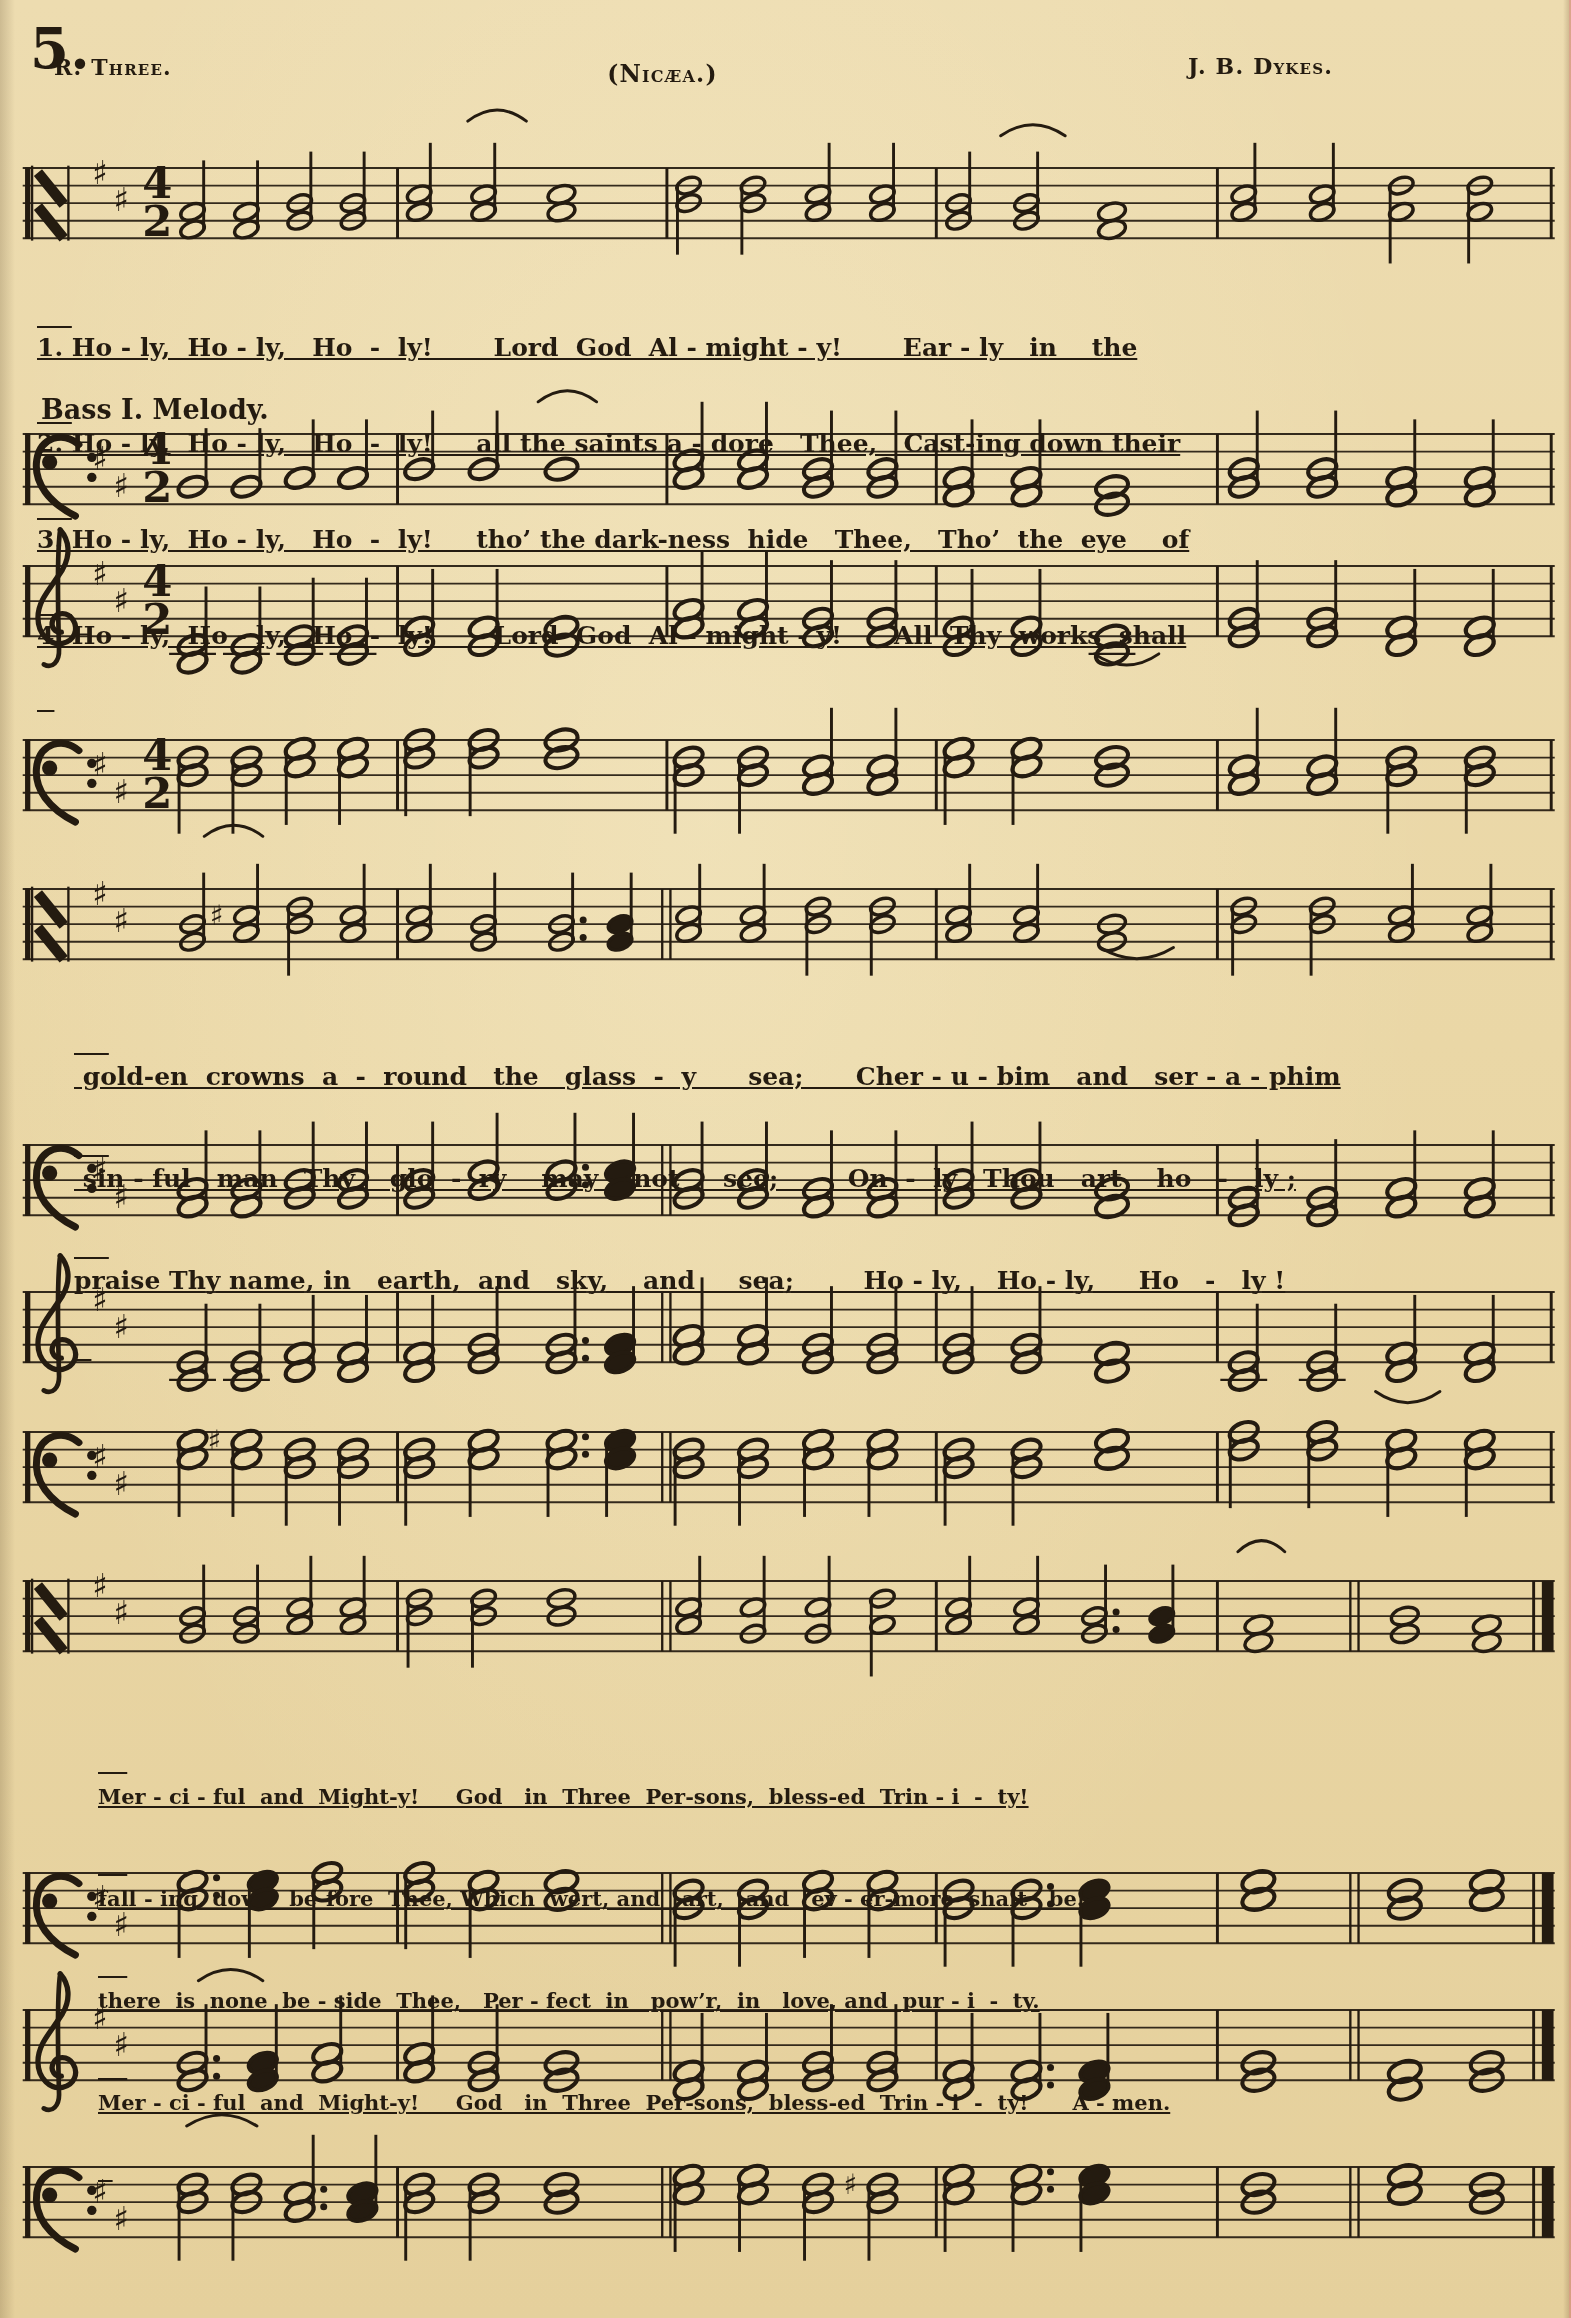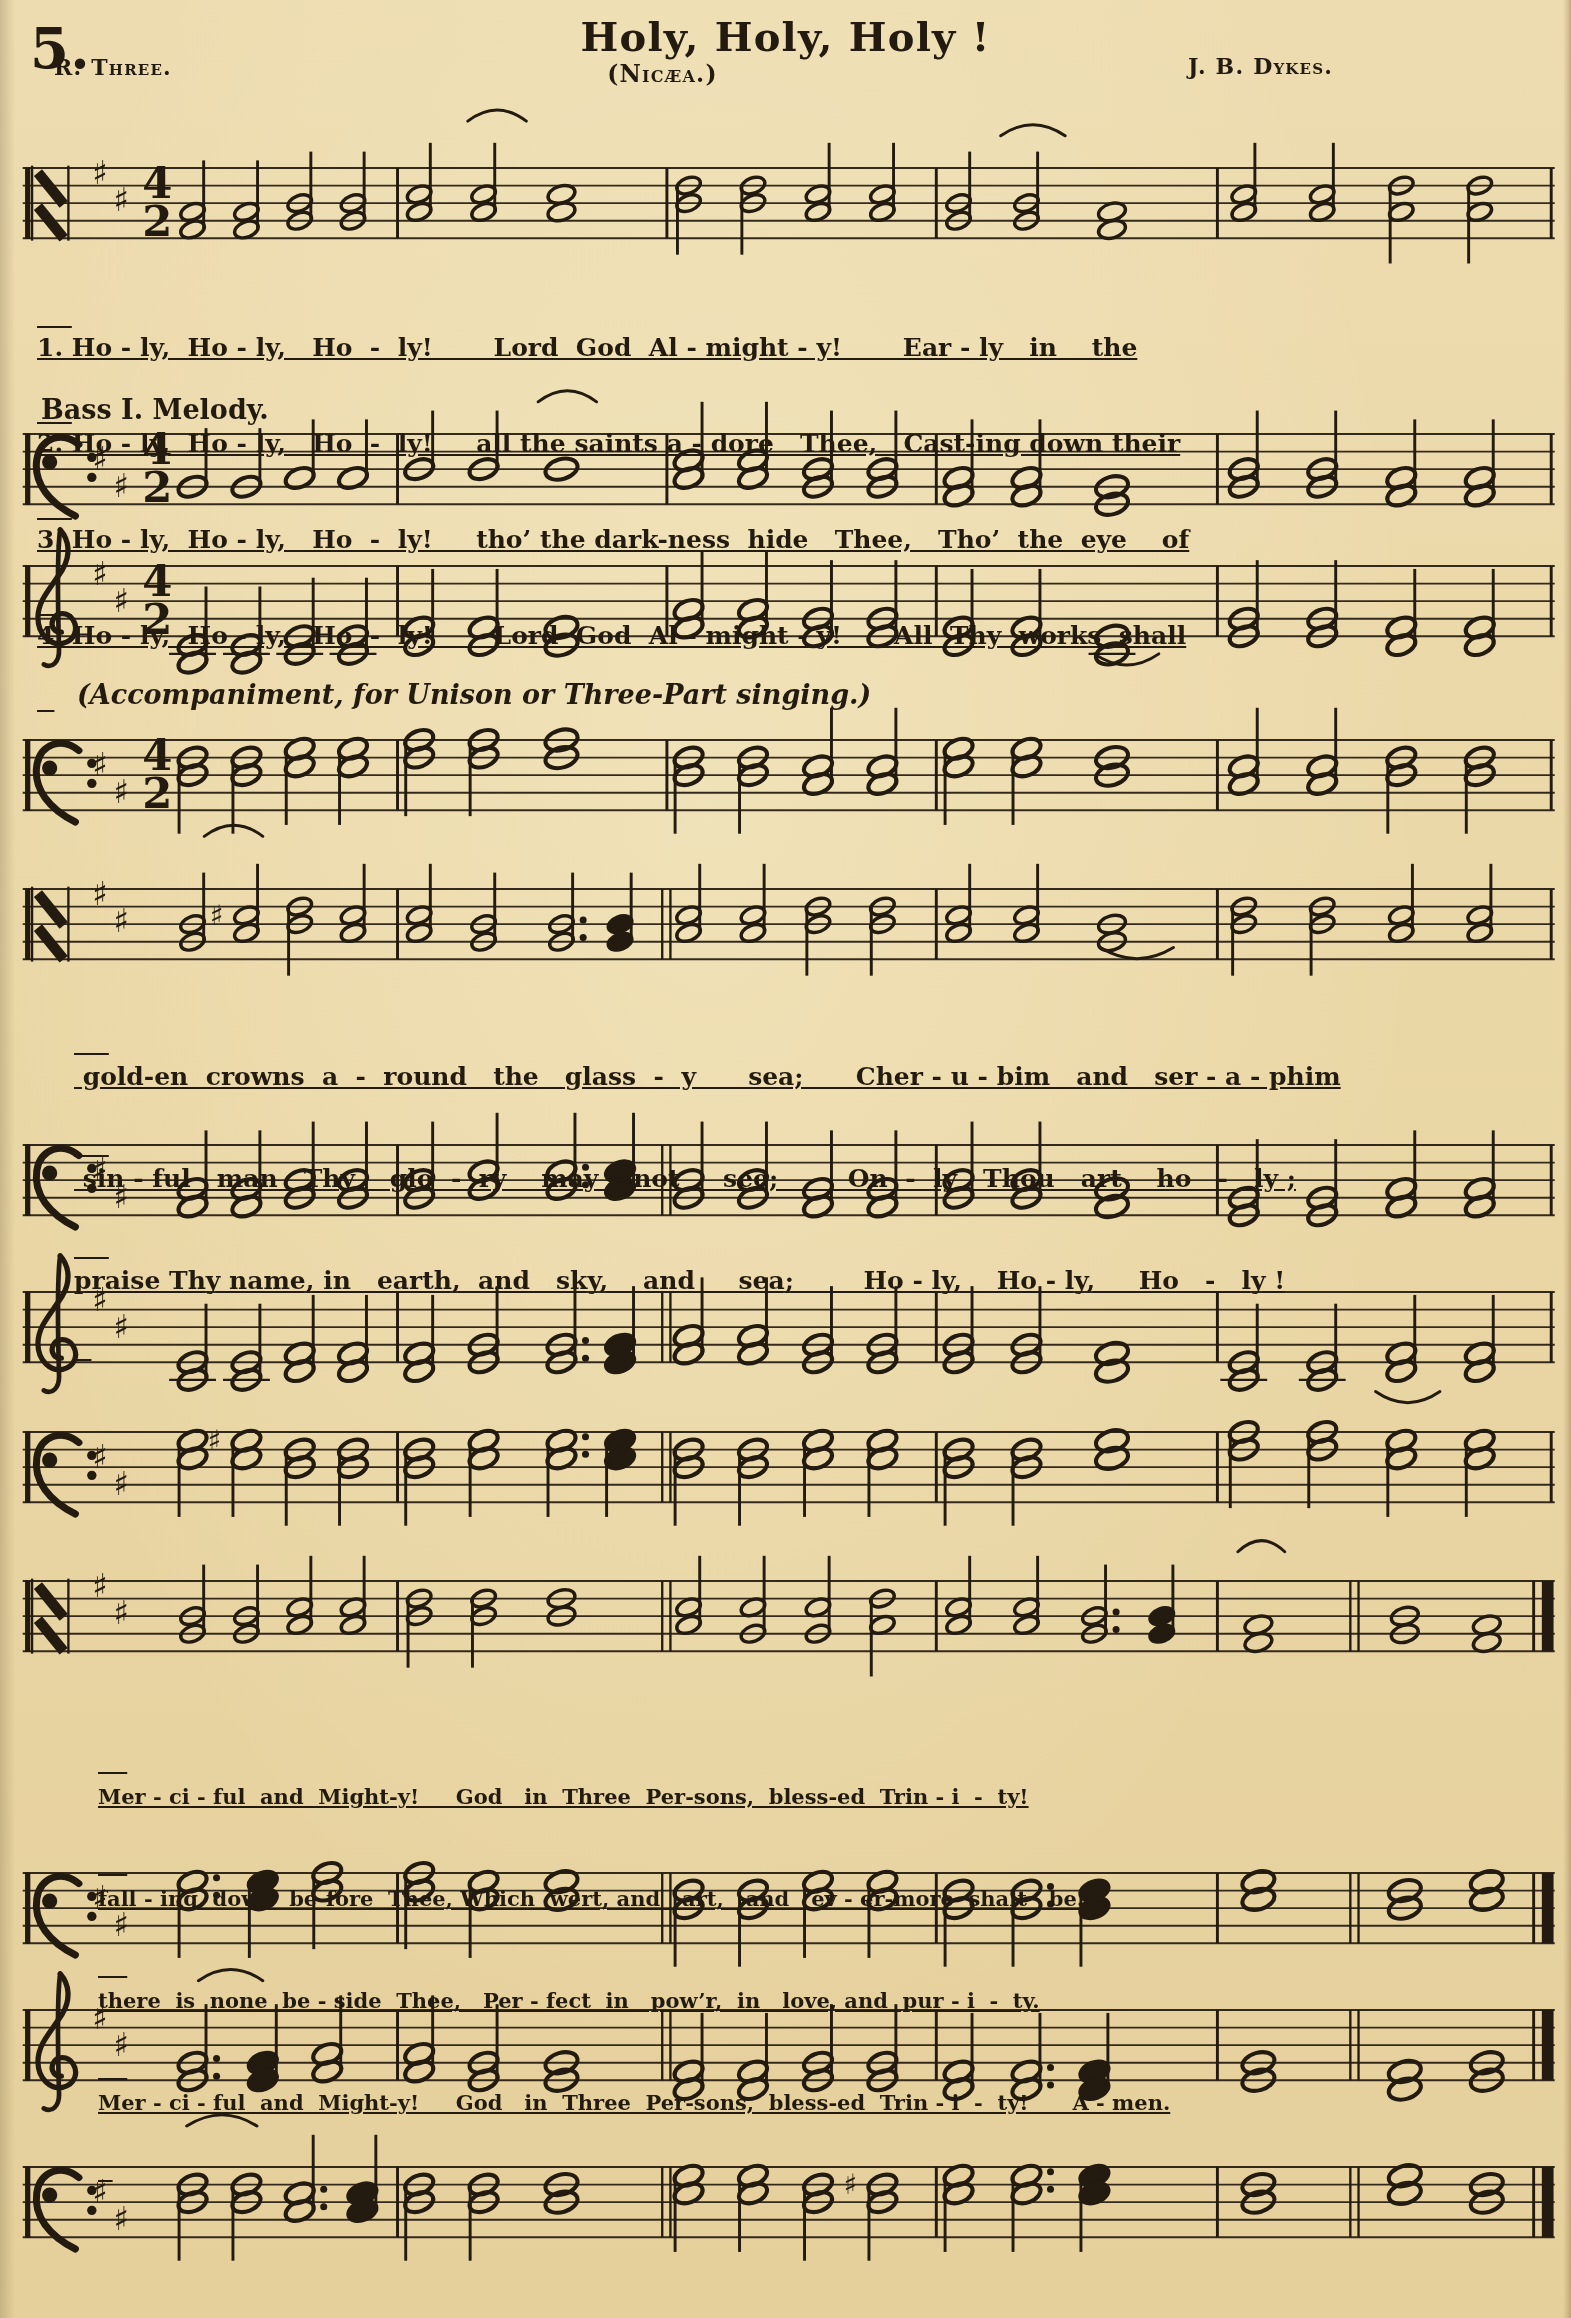--- a/index.html
+++ b/index.html
@@ -45,34 +45,32 @@
   #accomp-label{left:77px;top:679px;font-size:27px;font-style:italic;font-weight:600;}
   #middle-block{left:74px;top:992px;font-size:25px;line-height:34px;}
   #final-block{left:98px;top:1712px;font-size:21px;line-height:34px;}
   .staff-svg{position:absolute;left:11px;}
 </style>
 </head>
 <body>
 
 <div id="page">
   <div class="abs" id="page-number">5.</div>
-  <div class="abs" id="title">Holy, Holy, Holy !</div>
   <div class="abs" id="author">R. Three.</div>
   <div class="abs" id="tune-name">(Nicæa.)</div>
   <div class="abs" id="composer">J. B. Dykes.</div>
 
   <div class="abs lyrics" id="verse-block">
     <div>1. Ho - ly,  Ho - ly,   Ho  -  ly!       Lord  God  Al - might - y!       Ear - ly   in    the</div>
     <div>2. Ho - ly,  Ho - ly,   Ho  -  ly!     all the saints a - dore   Thee,   Cast-ing down their</div>
     <div>3. Ho - ly,  Ho - ly,   Ho  -  ly!     tho’ the dark-ness  hide   Thee,   Tho’  the  eye    of</div>
     <div>4. Ho - ly,  Ho - ly,   Ho  -  ly!       Lord  God  Al - might - y!      All  Thy  works  shall</div>
   </div>
 
   <div class="abs" id="bass-melody-label">Bass I. Melody.</div>
-  <div class="abs" id="accomp-label">(Accompaniment, for Unison or Three-Part singing.)</div>
 
   <div class="abs lyrics" id="middle-block">
     <div> gold-en  crowns  a  -  round   the   glass  -  y      sea;      Cher - u - bim   and   ser - a - phim</div>
     <div> sin - ful   man   Thy    glo  -  ry    may    not     see;        On  -  ly   Thou   art    ho   -   ly ;</div>
     <div>praise Thy name, in   earth,  and   sky,    and     sea;        Ho - ly,    Ho - ly,     Ho   -   ly !</div>
   </div>
 
   <div class="abs lyrics" id="final-block">
     <div>Mer - ci - ful  and  Might-y!     God   in  Three  Per-sons,  bless-ed  Trin - i  -  ty!</div>
     <div>fall - ing  down  be-fore  Thee, Which  wert, and   art,   and   ev - er-more  shalt   be.</div>

